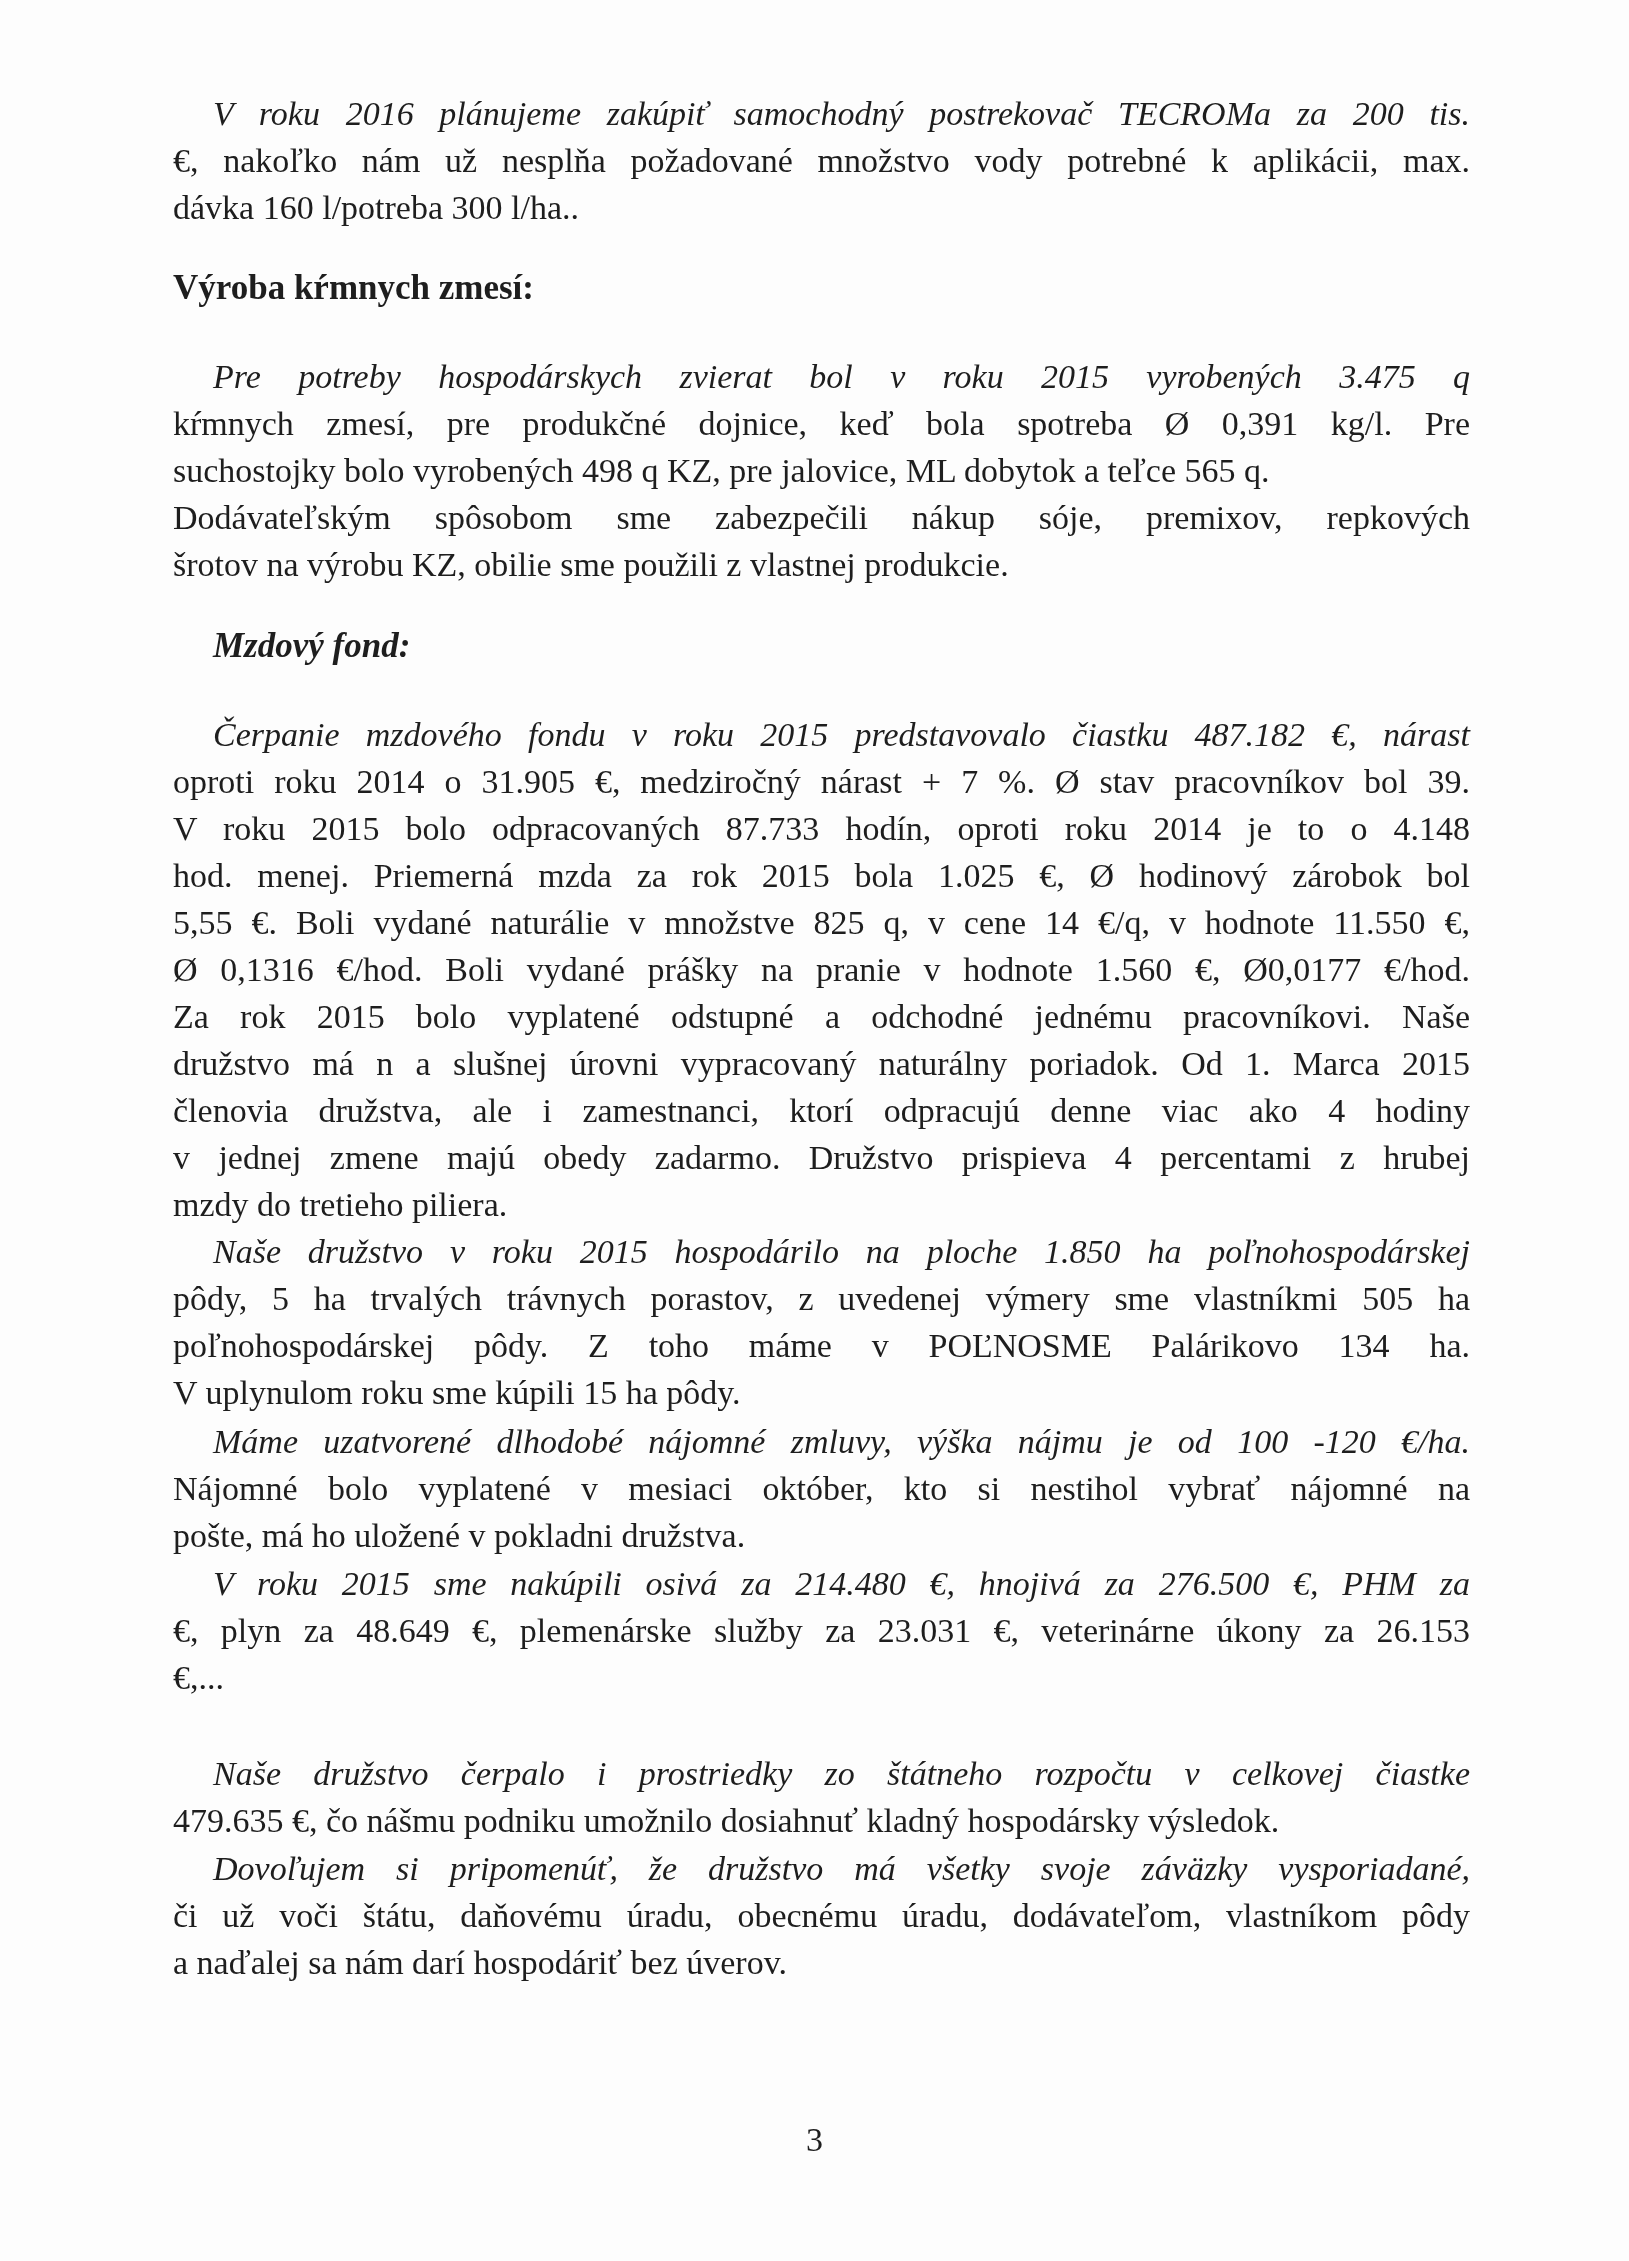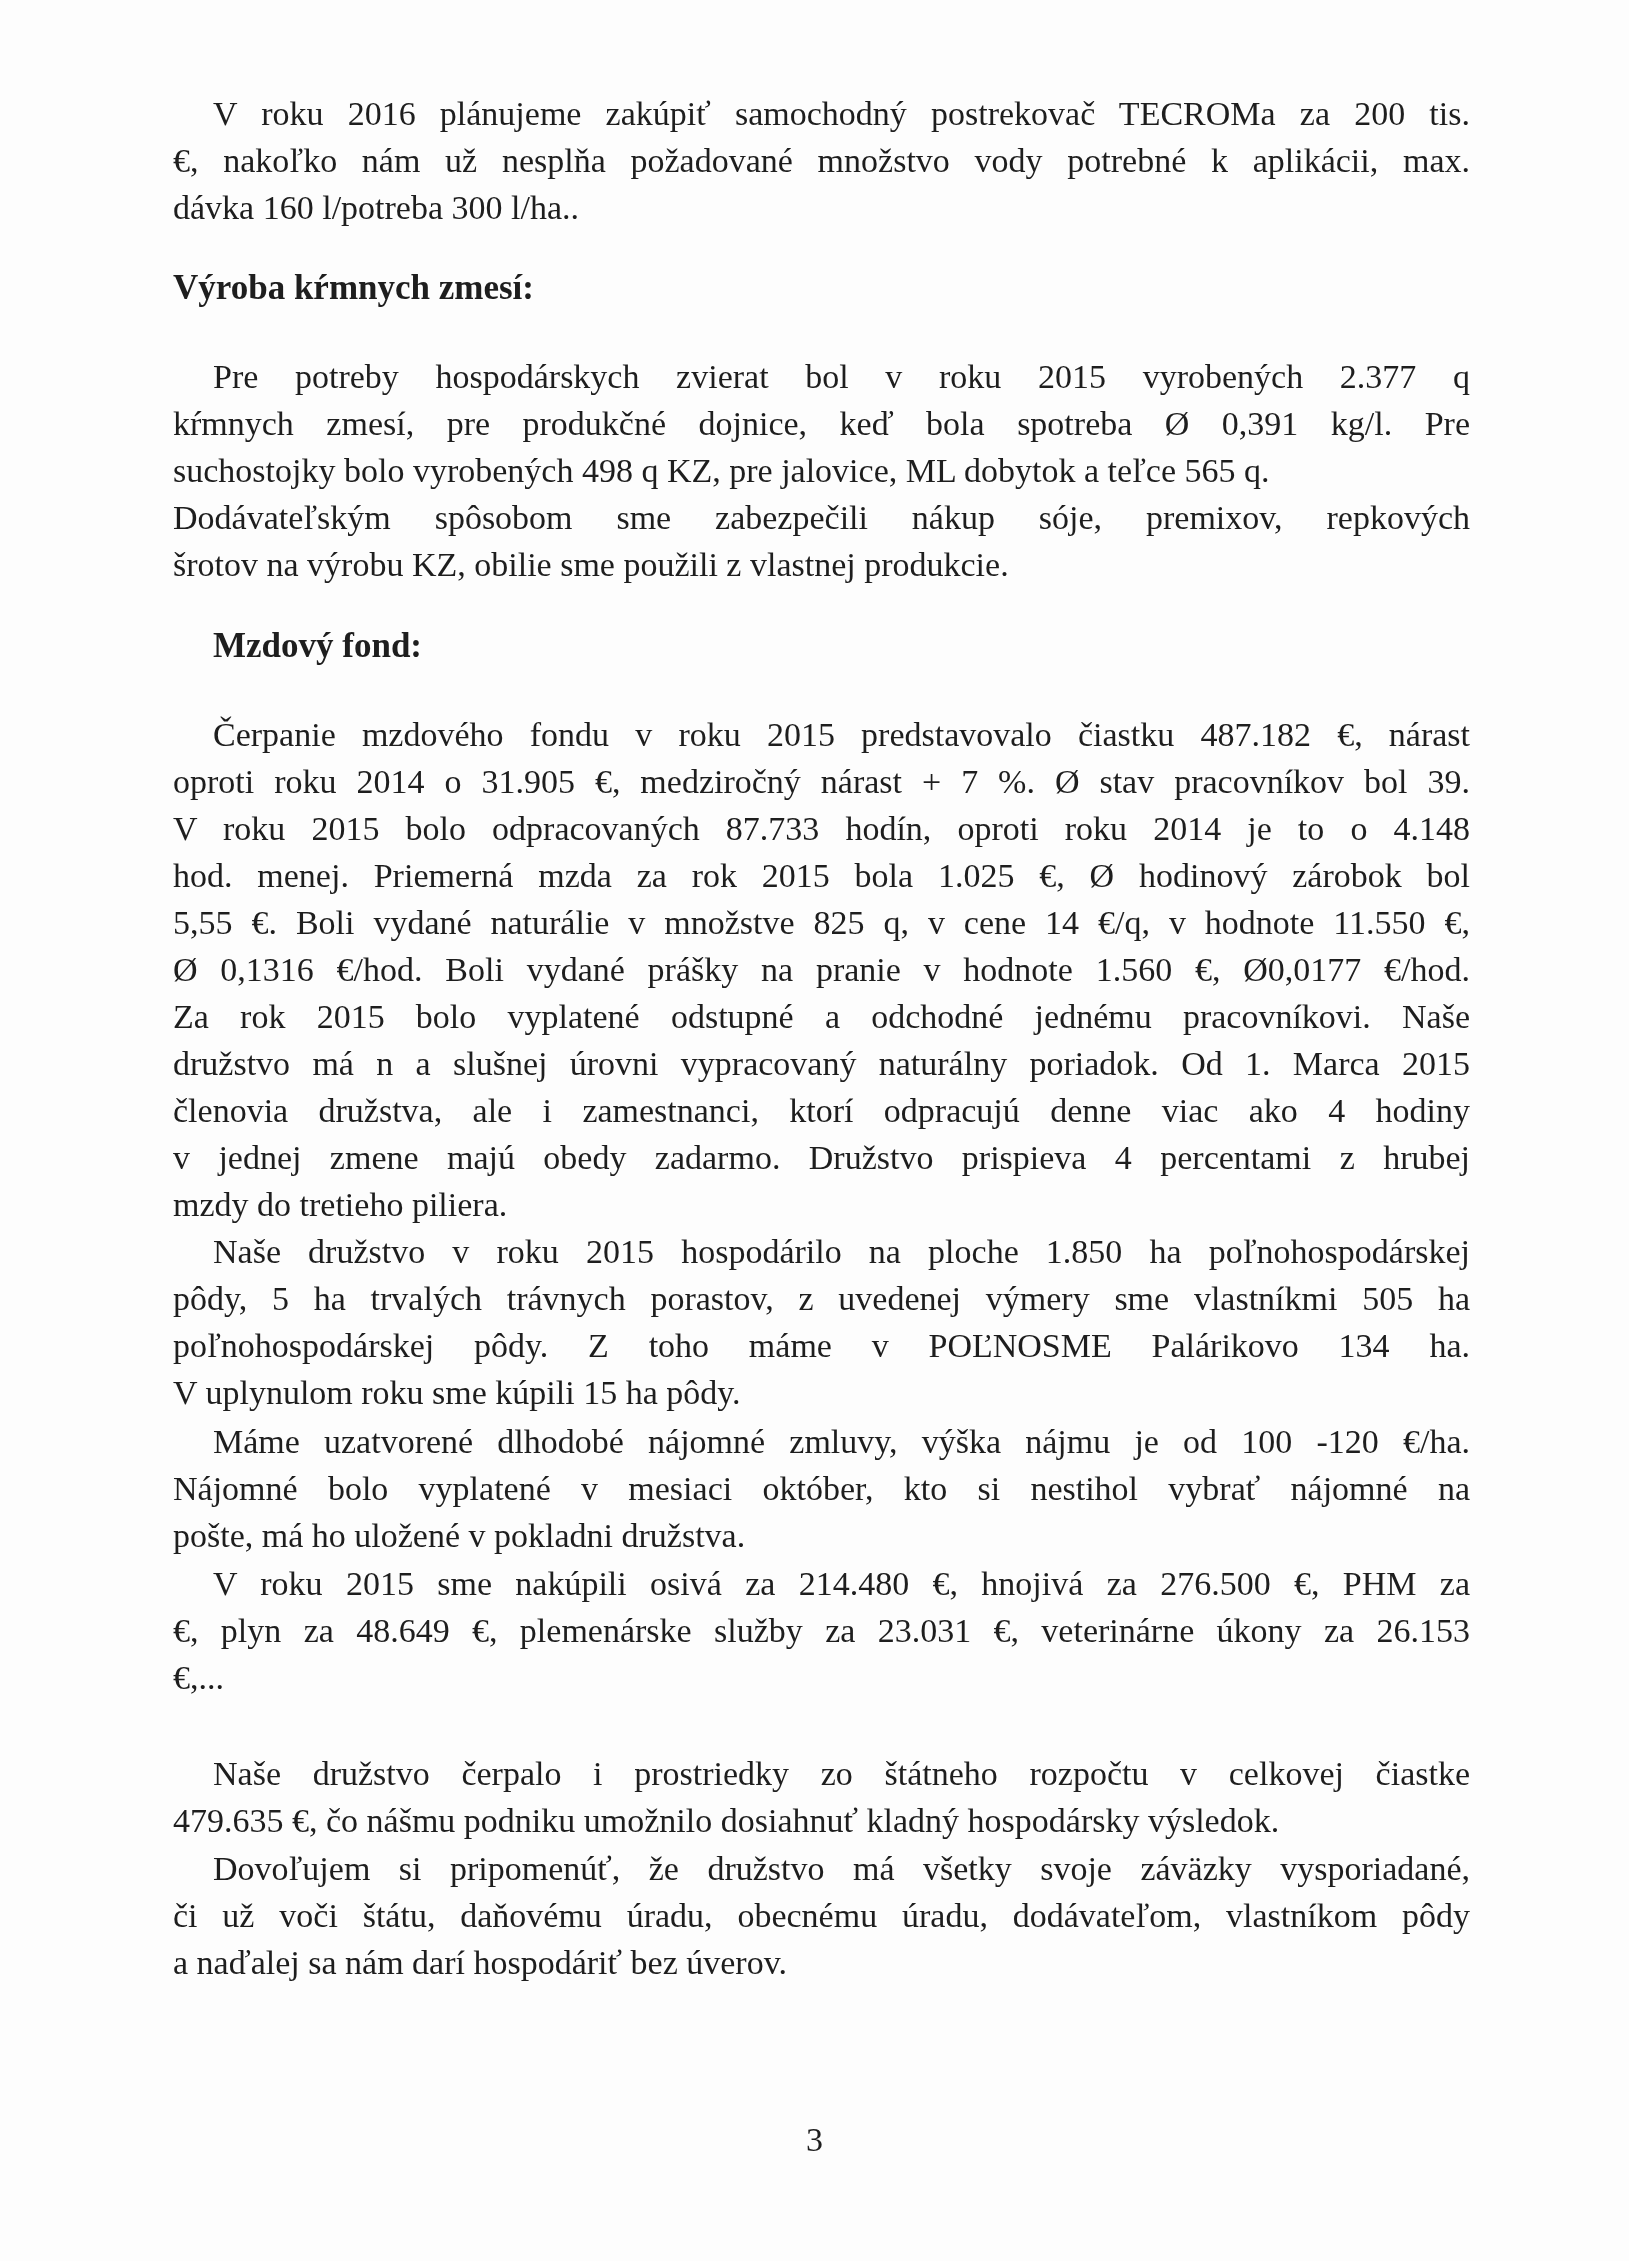--- a/index.html
+++ b/index.html
@@ -5,38 +5,38 @@
   html, body { margin: 0; padding: 0; background: #ffffff; }
   body { width: 1630px; height: 2261px; position: relative; overflow: hidden; }
   .page {
     position: absolute; left: 0; top: 0; width: 1630px; height: 2261px; background: #fdfdfd;
     font-family: "Liberation Serif", "DejaVu Serif", serif; color: #1e1e1e;
   }
   .blk { position: absolute; left: 173px; width: 1297px; font-size: 34px; line-height: 47px; }
   .line { display: block; white-space: nowrap; }
   .just { text-align: justify; text-align-last: justify; white-space: normal; }
   .h { font-weight: bold; font-size: 35px; }
-  .ind { padding-left: 40px; }
+  .ind { padding-left: 40px; font-style: italic; }
   .pageno { position: absolute; left: 806px; top: 2121px; font-size: 34px; }
 </style>
 </head>
 <body>
 
 <div class="page">
 
   <div class="blk" style="top:90px">
     <span class="line just ind">V roku 2016 plánujeme zakúpiť samochodný postrekovač TECROMa za 200 tis.</span>
     <span class="line just">€, nakoľko nám už nesplňa požadované množstvo vody potrebné k aplikácii, max.</span>
     <span class="line">dávka 160 l/potreba 300 l/ha..</span>
   </div>
 
   <div class="blk h" style="top:264px">Výroba kŕmnych zmesí:</div>
 
   <div class="blk" style="top:353px">
-    <span class="line just ind">Pre potreby hospodárskych zvierat bol v roku 2015 vyrobených 2.377 q</span>
+    <span class="line just ind">Pre potreby hospodárskych zvierat bol v roku 2015 vyrobených 3.475 q</span>
     <span class="line just">kŕmnych zmesí, pre produkčné dojnice, keď bola spotreba Ø 0,391 kg/l. Pre</span>
     <span class="line">suchostojky bolo vyrobených 498 q KZ, pre jalovice, ML dobytok a teľce 565 q.</span>
     <span class="line just">Dodávateľským spôsobom sme zabezpečili nákup sóje, premixov, repkových</span>
     <span class="line">šrotov na výrobu KZ, obilie sme použili z vlastnej produkcie.</span>
   </div>
 
   <div class="blk h ind" style="top:622px">Mzdový fond:</div>
 
   <div class="blk" style="top:711px">
     <span class="line just ind">Čerpanie mzdového fondu v roku 2015 predstavovalo čiastku 487.182 €, nárast</span>

